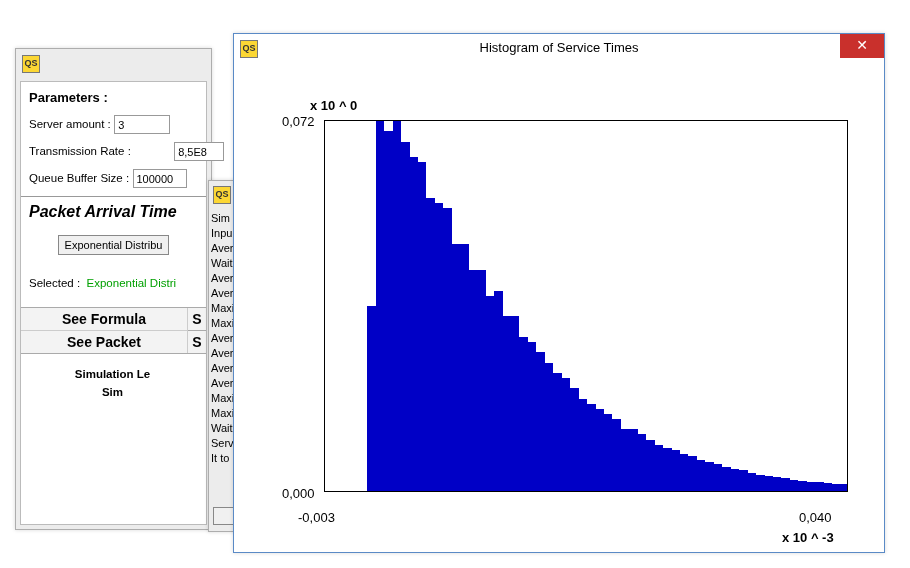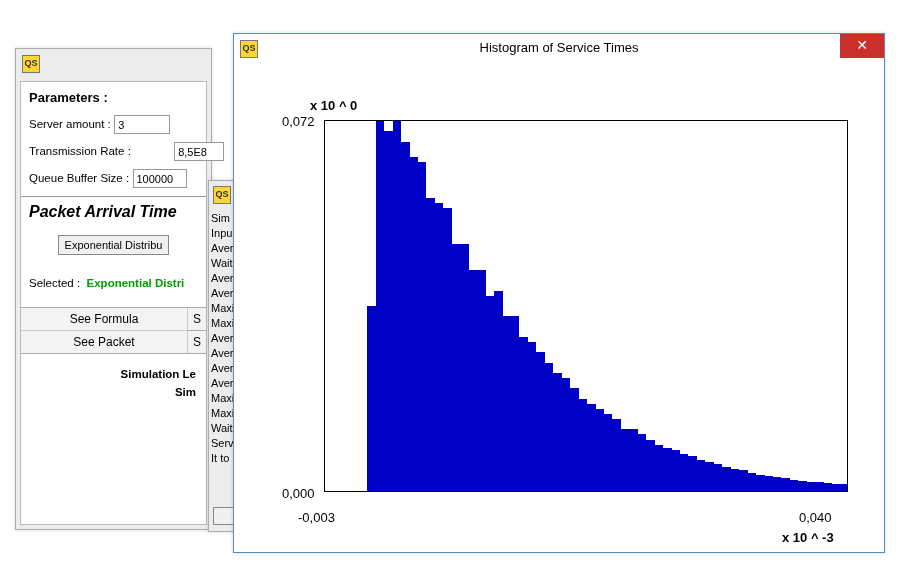--- a/index.html
+++ b/index.html
@@ -65,43 +65,43 @@
   }
   .wide-btn {
     border: 1px solid #888;
     background: #f0f0f0;
     font-size: 11px;
     padding: 2px;
     text-align: right;
     cursor: default;
   }
   .selected-line { margin-top: 22px; font-size: 11.5px; }
-  .selected-green { color: #00a000; font-weight: bold; }
+  .selected-green { color: #00a000; font-weight: normal; }
   .grid-btns {
     margin-top: 18px;
     margin-left: -8px;
     margin-right: -8px;
     border-top: 1px solid #aaa;
     border-bottom: 1px solid #aaa;
   }
   .grid-btns .gbtn {
     border: 1px solid #aaa;
     border-left: none;
     border-right: none;
     border-top: none;
     background: #f3f3f3;
-    font-size: 12px;
-    font-weight: normal;
+    font-size: 14px;
+    font-weight: bold;
     text-align: center;
     height: 22px;
     line-height: 22px;
   }
   .grid-btns .gbtn:first-child { border-bottom: 1px solid #ccc; }
   .trail-labels {
-    text-align: right;
+    text-align: center;
     margin-top: 14px;
     padding-right: 2px;
   }
   .trail-labels div {
     font-size: 11.5px;
     font-weight: bold;
     margin-bottom: 6px;
   }
 
   

